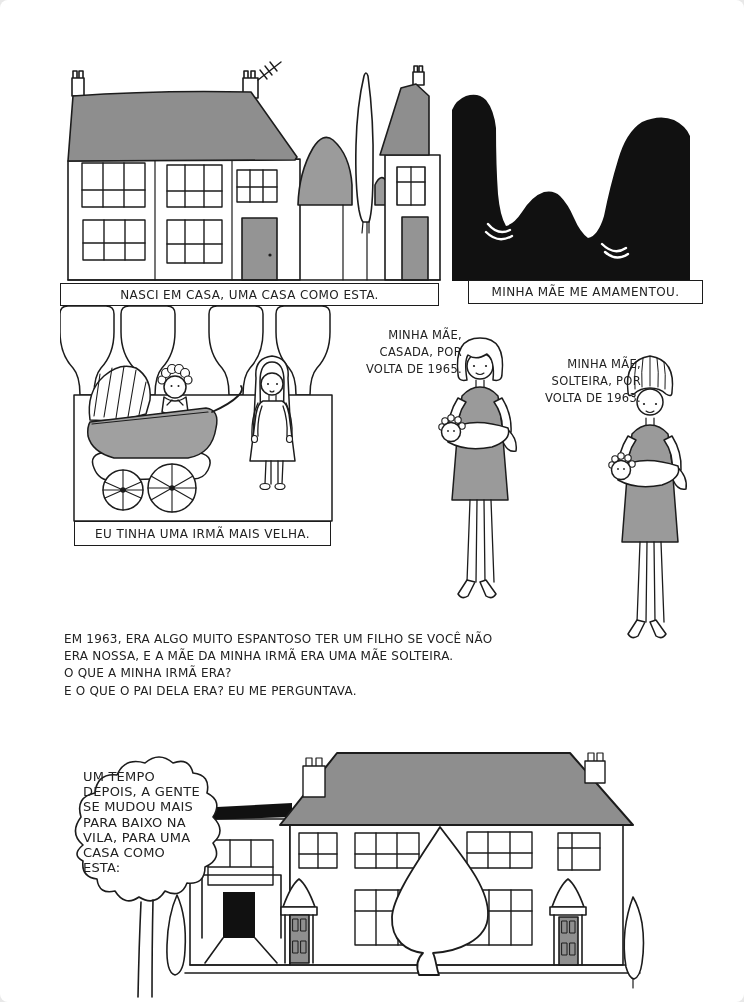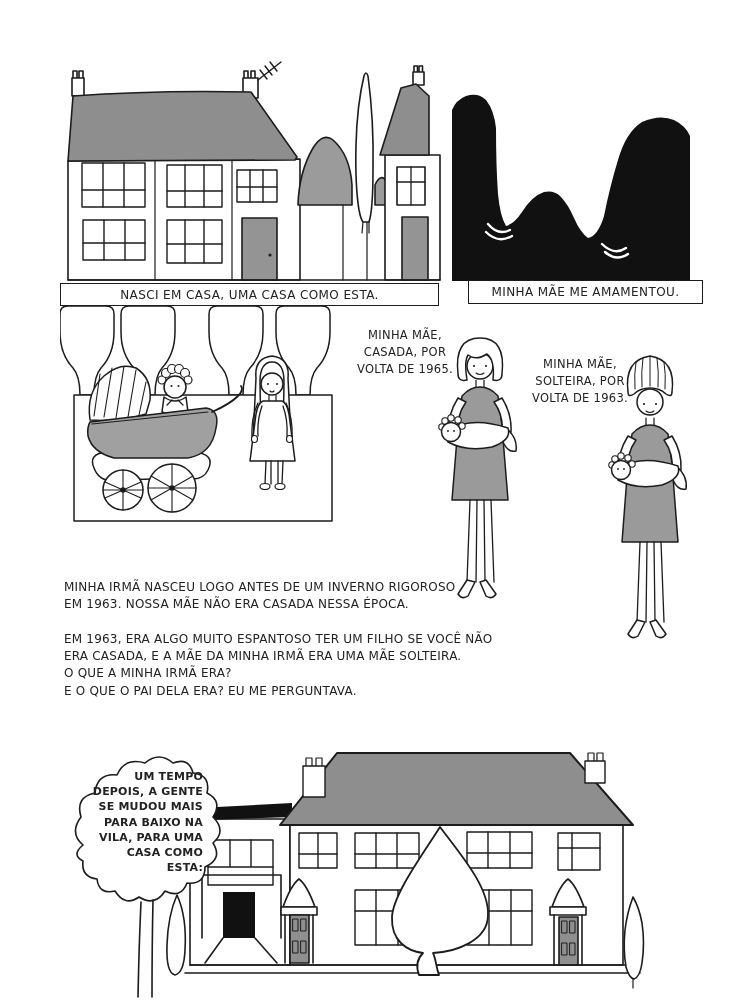--- a/index.html
+++ b/index.html
@@ -1,38 +1,38 @@
 <!DOCTYPE html>
 <html><head>
 <meta charset="utf-8">
 <style>
   html,body{margin:0;padding:0;background:#e8e8e8;}
   .page{
     position:relative;width:744px;height:1002px;margin:0 auto;
     background:#ffffff;overflow:hidden;
-    font-family:"DejaVu Sans",sans-serif;color:#1c1c1c;
+    font-family:"DejaVu Sans",sans-serif;color:#1c1c1c;border-radius:8px;
   }
   .abs{position:absolute;}
   svg{display:block;}
   .caption{
     position:absolute;background:#fff;border:1.5px solid #1c1c1c;
     display:flex;align-items:center;justify-content:center;
     font-size:12px;letter-spacing:.4px;white-space:nowrap;color:#222;
   }
   .handlabel{
     position:absolute;font-size:11.5px;line-height:17px;letter-spacing:.3px;
-    text-align:center;white-space:pre-line;color:#222;
+    text-align:right;white-space:pre-line;color:#222;
   }
   .paragraph{
     position:absolute;font-size:12px;line-height:17.2px;letter-spacing:.2px;
     white-space:pre-line;color:#222;
   }
   .bubble-text{
-    position:absolute;font-size:11px;line-height:15.2px;letter-spacing:.2px;
-    text-align:right;white-space:pre-line;color:#222;font-weight:bold;
+    position:absolute;font-size:13px;line-height:15.2px;letter-spacing:.2px;
+    text-align:left;white-space:pre-line;color:#222;
   }
 </style>
 </head>
 <body>
 
 <div class="page">
 
   <svg class="abs" style="left:55px;top:60px" width="390" height="225" viewBox="0 0 390 225">
     <g stroke="#1c1c1c" stroke-width="1.6" stroke-linecap="round" stroke-linejoin="round" fill="none">
 
@@ -167,20 +167,21 @@
         <path d="M198,103 Q191,118 192,137 M202,106 Q197,120 198,136" stroke-width="1.3"></path>
         <path d="M226,103 Q233,118 232,137 M223,106 Q228,120 227,136" stroke-width="1.3"></path>
         <ellipse cx="194.5" cy="139" rx="3" ry="3.5" fill="#fff" stroke-width="1.2"></ellipse>
         <ellipse cx="229.5" cy="139" rx="3" ry="3.5" fill="#fff" stroke-width="1.2"></ellipse>
         <path d="M206,161 L205,184 M211,161 L211,184 M218,161 L218,184 M223,161 L222,184" stroke-width="1.3"></path>
         <ellipse cx="205" cy="186.5" rx="5" ry="3" fill="#fff" stroke-width="1.2"></ellipse>
         <ellipse cx="220" cy="186.5" rx="5" ry="3" fill="#fff" stroke-width="1.2"></ellipse>
       </g>
     </g>
   </svg>
+  <div class="caption" style="left:74px;top:521px;width:255px;height:23px">EU TINHA UMA IRMÃ MAIS VELHA.</div>
 
   <svg class="abs" style="left:420px;top:330px" width="320" height="315" viewBox="0 0 320 315">
     <g stroke="#1c1c1c" stroke-width="1.5" stroke-linecap="round" stroke-linejoin="round" fill="none">
 
       <g>
         <circle cx="60" cy="36" r="13" fill="#fff"></circle>
         <path d="M38,44 Q34,8 60,8 Q86,8 82,44 Q82,52 73,50 Q75,30 67,24 Q56,31 48,25 Q44,31 47,50 Q38,52 38,44 Z" fill="#fff"></path>
         <circle cx="54" cy="36" r="1.1" fill="#1c1c1c" stroke="none"></circle>
         <circle cx="66" cy="36" r="1.1" fill="#1c1c1c" stroke="none"></circle>
         <path d="M56,43 Q60,46 64,43" stroke-width="1.1"></path>
@@ -235,24 +236,22 @@
     </g>
   </svg>
 
   <div class="handlabel" style="left:348px;top:327px;width:114px">MINHA MÃE,
 CASADA, POR
 VOLTA DE 1965.</div>
   <div class="handlabel" style="left:519px;top:356px;width:122px">MINHA MÃE,
 SOLTEIRA, POR
 VOLTA DE 1963.</div>
 
-  <div class="paragraph" style="left:64px;top:579px;width:460px">MINHA IRMÃ NASCEU LOGO ANTES DE UM INVERNO RIGOROSO
-EM 1963. NOSSA MÃE NÃO ERA CASADA NESSA ÉPOCA.</div>
   <div class="paragraph" style="left:64px;top:631px;width:470px">EM 1963, ERA ALGO MUITO ESPANTOSO TER UM FILHO SE VOCÊ NÃO
-ERA CASADA, E A MÃE DA MINHA IRMÃ ERA UMA MÃE SOLTEIRA.
+ERA NOSSA, E A MÃE DA MINHA IRMÃ ERA UMA MÃE SOLTEIRA.
 O QUE A MINHA IRMÃ ERA?
 E O QUE O PAI DELA ERA? EU ME PERGUNTAVA.</div>
 
   <svg class="abs" style="left:55px;top:745px" width="689" height="257" viewBox="0 0 689 257">
     <g stroke="#1c1c1c" stroke-width="1.6" stroke-linecap="round" stroke-linejoin="round" fill="none">
 
       <path d="M135,74 L235,74 L235,220 L135,220 Z" fill="#fff"></path>
       <path d="M235,80 L568,80 L568,220 L235,220 Z" fill="#fff"></path>
 
       <path d="M123,64 L237,58 L237,72 L123,76 Z" fill="#111" stroke="none"></path>

